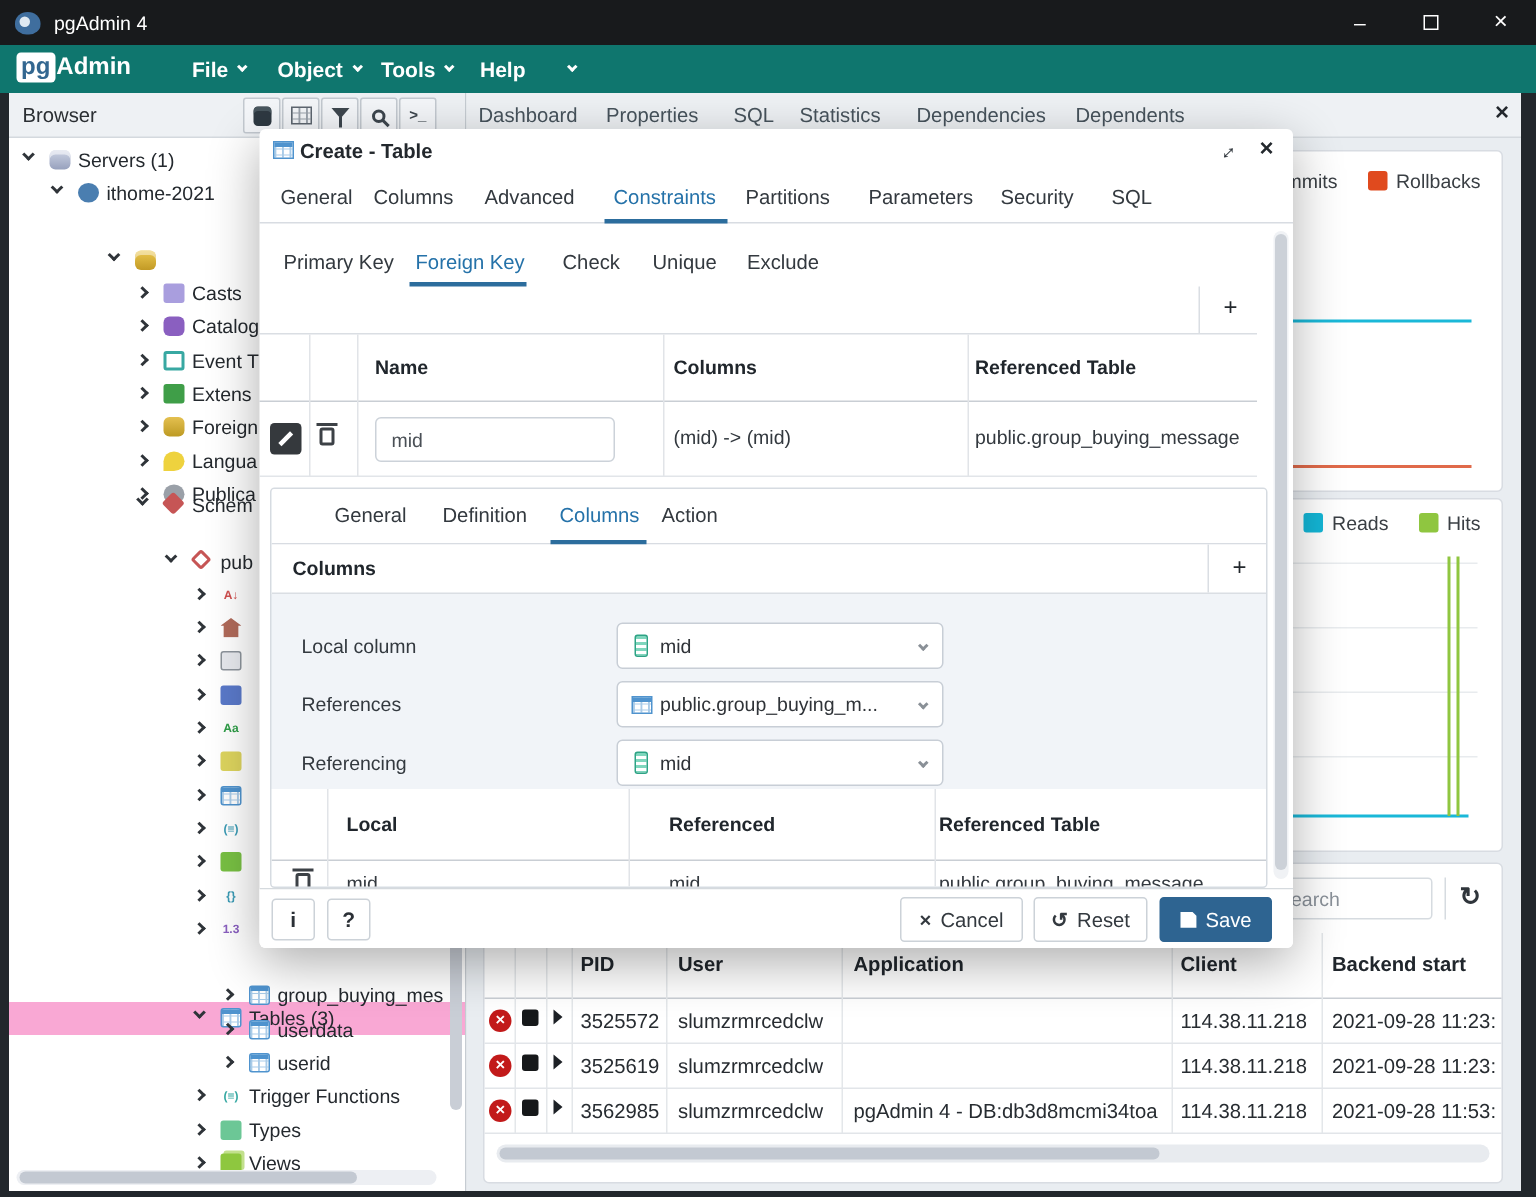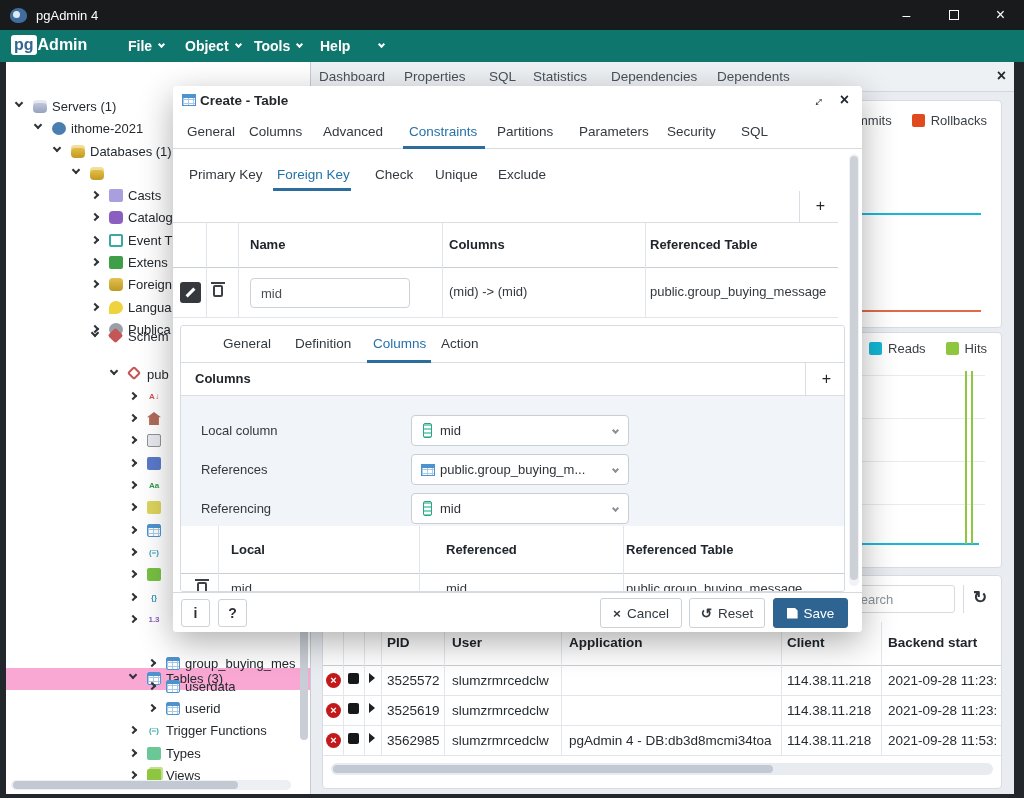--- a/index.html
+++ b/index.html
@@ -271,35 +271,50 @@
       <span>Help</span>
         <span class="chev down white"></span>
     </div>
   </div>
 
   <div class="frame-left"></div>
   <div class="frame-right"></div>
   <div class="frame-bottom"></div>
 
   <div class="browser">
+    <div class="browser-header">
+      <span class="browser-title">Browser</span>
+      <div class="btoolbar">
+        <div class="bbtn">
+            <span class="ic-objexp"></span>
+          </div>
+        <div class="bbtn">
+            <span class="ic-grid"></span>
+          </div>
+        <div class="bbtn">
+            <span class="ic-filter"></span>
+          </div>
+        <div class="bbtn">
+            <span class="ic-mag"></span>
+          </div>
+        <div class="bbtn">
+            <span class="ic-term">&gt;_</span>
+          </div>
+      </div>
+    </div>
 
     <div class="trow" style="top:34px;">
       <span class="chev down" style="left:10px;"></span>
       <span class="ticon i-servers" style="left:27px;"></span>
       <span class="tlabel" style="left:46px;">Servers (1)</span>
     </div>
     <div class="trow" style="top:56px;">
       <span class="chev down" style="left:29px;"></span>
       <span class="ticon i-elephant" style="left:46px;"></span>
       <span class="tlabel" style="left:65px;">ithome-2021</span>
-    </div>
-    <div class="trow" style="top:79px;">
-      <span class="chev down" style="left:48px;"></span>
-      <span class="ticon i-golddb" style="left:65px;"></span>
-      <span class="tlabel" style="left:84px;">Databases (1)</span>
     </div>
     <div class="trow" style="top:101px;">
       <span class="chev down" style="left:67px;"></span>
       <span class="ticon i-golddb" style="left:84px;"></span>
       <span class="tlabel" style="left:103px;"></span>
     </div>
     <div class="trow" style="top:123px;">
       <span class="chev right" style="left:86px;"></span>
       <span class="ticon i-casts" style="left:103px;"></span>
       <span class="tlabel" style="left:122px;">Casts</span>

